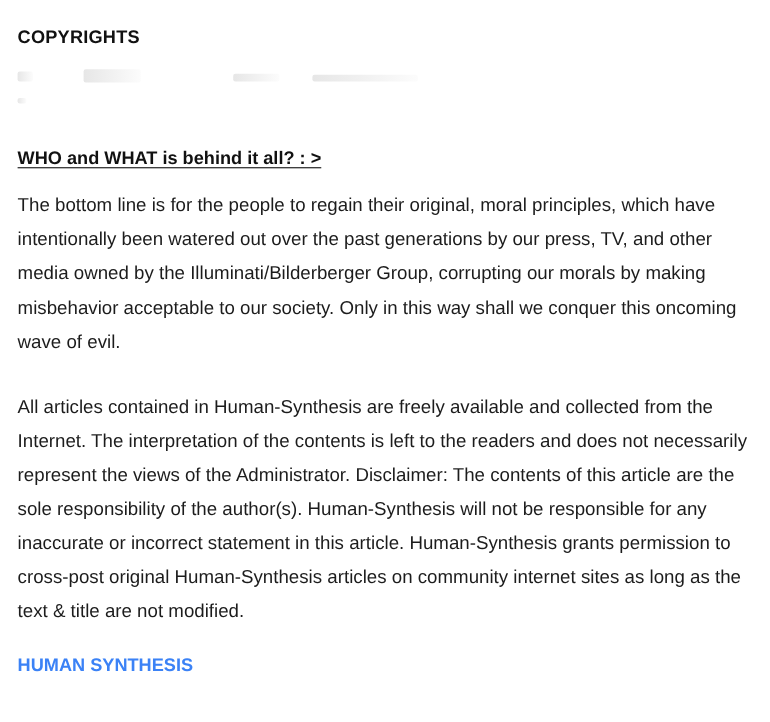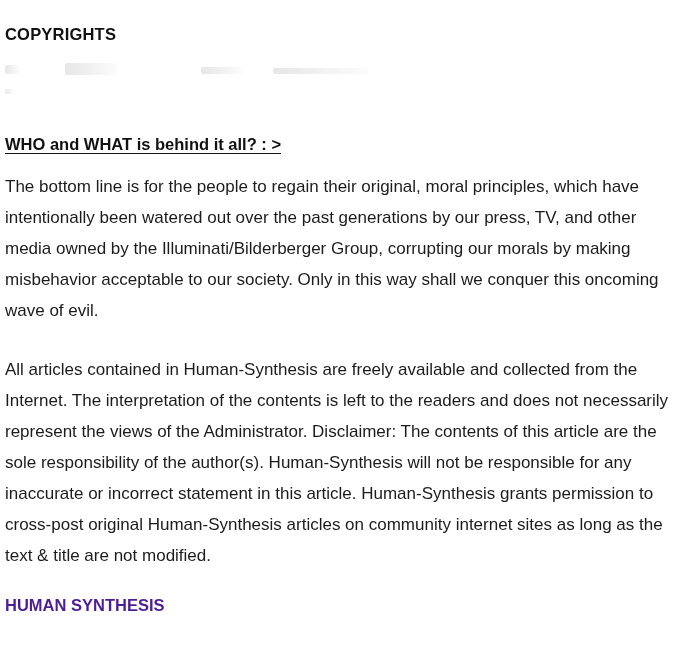--- a/index.html
+++ b/index.html
@@ -11,21 +11,21 @@
     width: 700px;
     height: 656px;
     font-family: "Liberation Sans", sans-serif;
     color: #1a1a1a;
     overflow: hidden;
   }
   .page {
     width: 700px;
     height: 656px;
     box-sizing: border-box;
-    padding: 24px 16px 0 5px;
+    padding: 24px 16px 0 16px;
     position: relative;
   }
   .heading-copyrights {
     font-size: 16.5px;
     font-weight: bold;
     letter-spacing: 0.2px;
     color: #111111;
     margin: 0 0 14px 0;
     line-height: 1.3;
   }
@@ -60,21 +60,21 @@
     line-height: 31px;
     color: #1c1c1c;
     margin: 0 0 24px 0;
     max-width: 672px;
     text-align: left;
   }
   .para.p1 { margin-bottom: 28px; }
   .heading-human {
     font-size: 16.5px;
     font-weight: bold;
-    color: #4c1d95;
+    color: #3b82f6;
     margin: 0;
     line-height: 1.3;
   }
 </style>
 </head>
 <body>
 
 <div class="page">
 
   <h2 class="heading-copyrights">COPYRIGHTS</h2>

